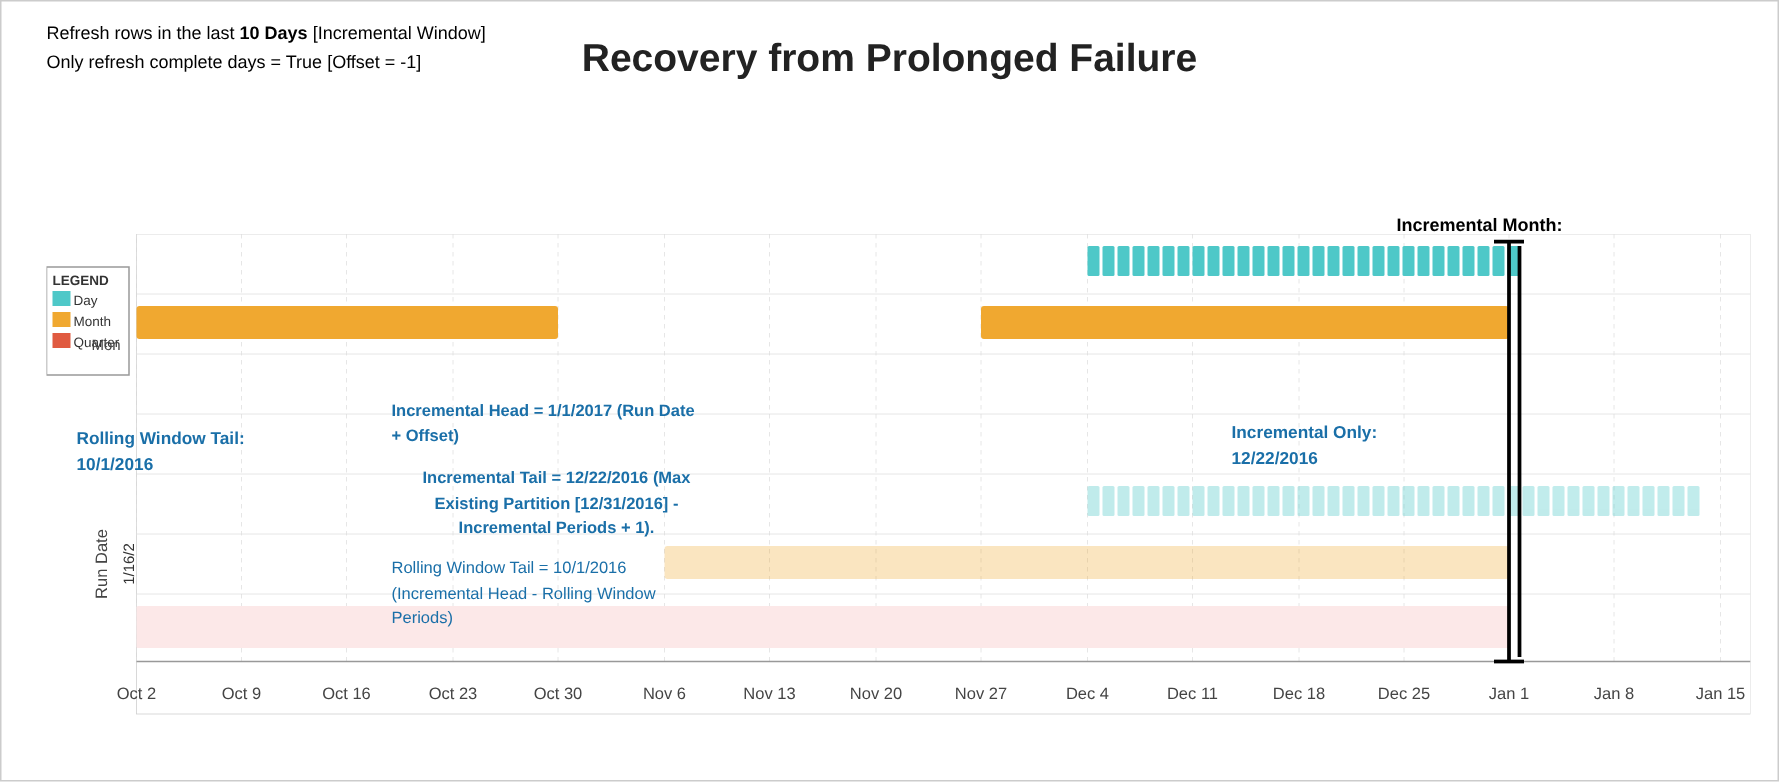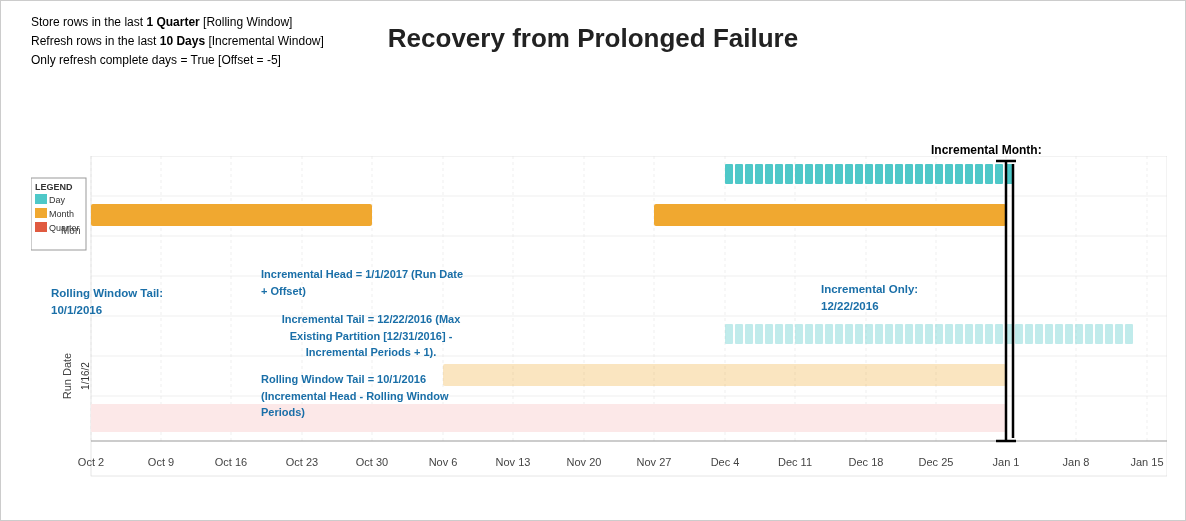--- a/index.html
+++ b/index.html
@@ -36,26 +36,23 @@
       color: #222;
     }
   </style>
 </head>
 <body>
 
 <div class="container">
 
   <div class="info-text">
     <div>
-      Store rows in the last <b>1 Quarter</b> [Rolling Window]
-    </div>
-    <div>
       Refresh rows in the last <b>10 Days</b> [Incremental Window]
     </div>
-    <div>Only refresh complete days = True [Offset = -5]</div>
+    <div>Only refresh complete days = True [Offset = -1]</div>
   </div>
 
   <div class="title">Recovery from Prolonged Failure</div>
 
   <div style="position:absolute; top:140px; left:930px; font-size:12px; font-weight:bold; color:#000; line-height:1.5;">
     <span>Incremental Month:</span><br>
     <span>1/1/2017</span>
   </div>
 
   <svg style="position:absolute; top:155px; left:30px; width:1136px; height:350px;">
@@ -236,21 +233,21 @@
   </div>
 
   <div style="position:absolute; top:265px; left:260px; width:210px; font-size:11px; color:#1a6fa8; font-weight:bold; line-height:1.5;">
     <span>Incremental Head = 1/1/2017 (Run Date + Offset)</span>
   </div>
 
   <div style="position:absolute; top:310px; left:260px; width:220px; font-size:11px; color:#1a6fa8; font-weight:bold; line-height:1.5;text-align:center;">
     <span>Incremental Tail = 12/22/2016 (Max Existing Partition [12/31/2016] - Incremental Periods + 1).</span>
   </div>
 
-  <div style="position:absolute; top:370px; left:260px; width:220px; font-size:11px; color:#1a6fa8; font-weight:bold; line-height:1.5;">
+  <div style="position:absolute; top:370px; left:260px; width:220px; font-size:11px; color:#1a6fa8; font-weight:normal; line-height:1.5;">
     <span>Rolling Window Tail = 10/1/2016 (Incremental Head - Rolling Window Periods)</span>
   </div>
 
   <div style="position:absolute; top:280px; left:820px; font-size:11.5px; color:#1a6fa8; font-weight:bold; line-height:1.5;">
     <span>Incremental Only:</span><br>
     <span>12/22/2016</span>
   </div>
 
   <div style="position:absolute; top:224px; left:60px; font-size:10px; color:#444;">Mon</div>
 

